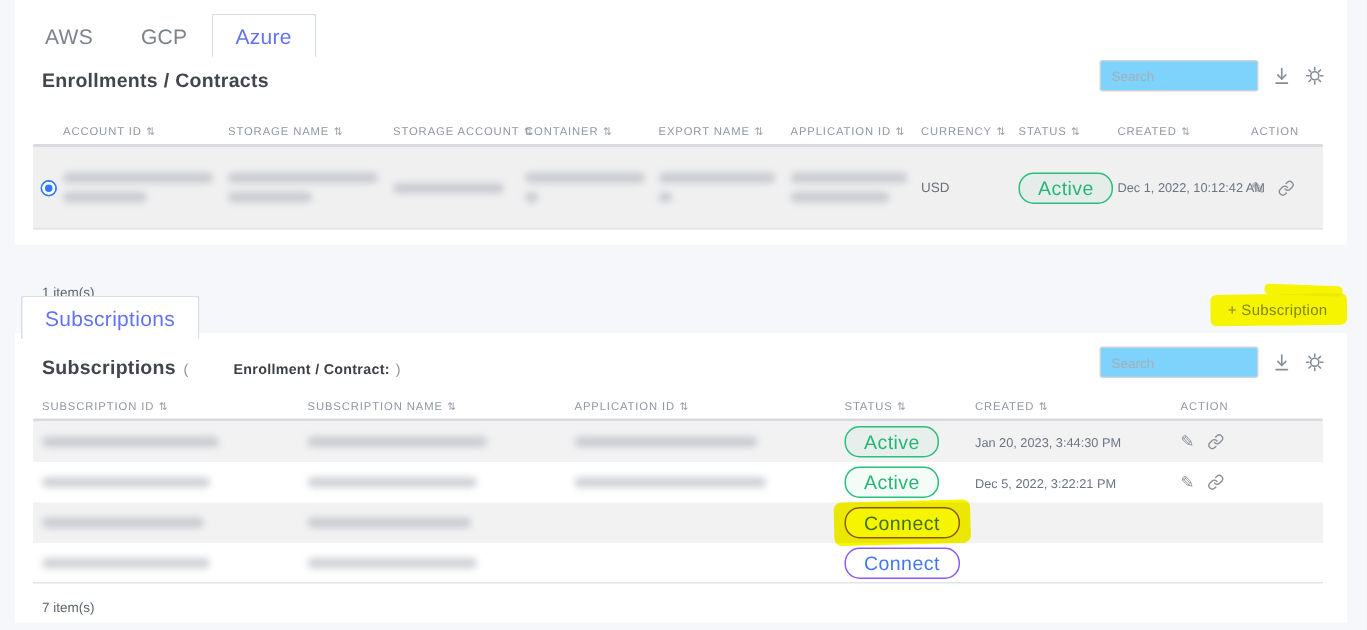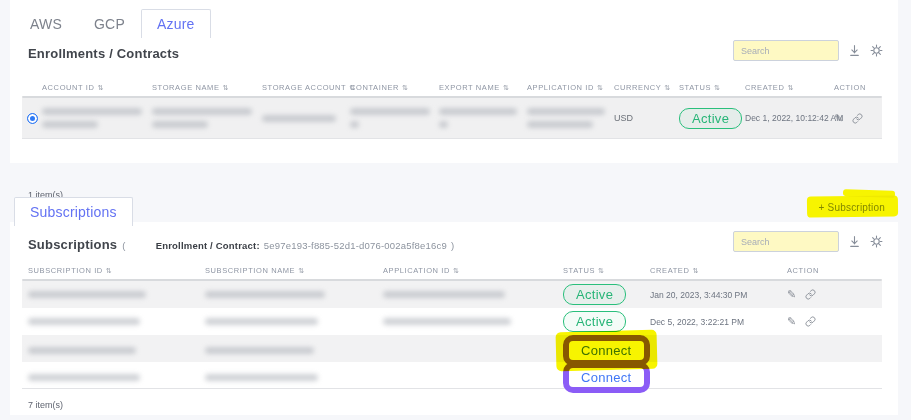--- a/index.html
+++ b/index.html
@@ -28,59 +28,59 @@
   
   .panel-head { position:absolute; left:28px; right:28px; display:flex; align-items:flex-end; justify-content:space-between; }
   .ph1 { top:40px; }
   .ph2 { top:231px; }
   .panel-title { font-size:13px; font-weight:700; color:#41454c; letter-spacing:.2px; display:flex; align-items:baseline; gap:5px; }
   .title-ctx { font-size:9.5px; font-weight:400; color:#8c939e; display:flex; gap:4px; align-items:baseline; }
   .title-ctx b { color:#3a3e45; font-weight:700;margin-left:26px; }
   .head-right { display:flex; align-items:center; gap:9px; }
   .search {
     width:106px; height:21px; border:1px solid #ccd2dc; border-radius:2px;
-    font-size:9px; padding:0 7px; color:#5c6370; outline:none; background:#fef9c3;
+    font-size:9px; padding:0 7px; color:#5c6370; outline:none; background:#7dd3fc;
     font-family:"Liberation Sans","DejaVu Sans",sans-serif;
   }
   .search::placeholder { color:#a7adb8; }
   .toolicon { width:13px; height:13px; color:#868d99; cursor:pointer; flex:none; }
 
   
   .tbl { position:absolute; left:22px; width:860px; }
   .tb1 { top:78px; } .tb2 { top:261px; }
   .g1 { display:grid; grid-template-columns:18px 110px 110px 88px 89px 88px 87px 65px 66px 89px 1fr; align-items:center; }
   .g2 { display:grid; grid-template-columns:177px 178px 180px 87px 137px 1fr; align-items:center; }
   .hrow { height:18px; }
   .hcell { font-size:7.5px; color:#8f96a4; letter-spacing:.6px; white-space:nowrap; cursor:pointer; padding-left:2px; }
   .g2 .hcell { padding-left:6px; }
   .sort { font-size:7px; color:#9aa0ab; margin-left:3px; }
   .hline { height:2px; background:#d8dadd; border-radius:1px; }
 
-  .drow1 { height:41px; background:#f0f0f1; border-bottom:1px solid #e2e3e6; }
+  .drow1 { height:55px; background:#f0f0f1; border-bottom:1px solid #e2e3e6; }
   .drow2 { height:27px; }
   .drow2.gray { background:#f2f2f3; }
   .tbl-bottom { border-bottom:1px solid #e2e3e6; }
   .cell { padding-left:2px; font-size:9px; color:#6b7078; white-space:nowrap; }
   .g2 .cell { padding-left:6px; }
   .datecell { font-size:8.5px; color:#6d7480; }
 
   
   .radio { width:11px; height:11px; border-radius:50%; border:1px solid #2f7af5; background:#2f7af5; box-shadow:inset 0 0 0 2px #fff; margin-left:3px; cursor:pointer; }
 
   
   .bars { display:flex; flex-direction:column; gap:6px; }
   .bar { height:7px; border-radius:3.5px; background:#a9adb5; filter:blur(2.5px); opacity:.55; }
 
   
   .pill {
     display:inline-block; font-size:13px; letter-spacing:.3px; border-radius:10px;
     padding:3px 12px; line-height:1; background:transparent; white-space:nowrap;
   }
   .pill-active { color:#27b577; border:1px solid #2abf7c; background:rgba(42,191,124,.05); }
-  .pill-connect { color:#4177f6; border:6px solid #8b5cf6; background:#fff; cursor:pointer; }
+  .pill-connect { color:#4177f6; border:1px solid #8b5cf6; background:#fff; cursor:pointer; }
   .statwrap { position:relative; display:inline-block; }
 
   
   .actions { display:flex; align-items:center; gap:9px; padding-left:2px; }
   .g2 .actions { padding-left:6px; }
   .edit-glyph { font-size:11px; color:#8a8f98; cursor:pointer; font-family:"DejaVu Sans",sans-serif; line-height:1; }
   .linkicon { width:11px; height:11px; color:#8a8f98; cursor:pointer; }
 
   
   .items-count { position:absolute; left:28px; font-size:9px; color:#5f6470; }
@@ -204,21 +204,20 @@
   </div>
 
   <div class="card card2"></div>
 
   <div class="panel-head ph2">
     <div class="panel-title">
       <span>Subscriptions</span>
       <span class="title-ctx">
         <span>(</span>
         <b>Enrollment / Contract:</b>
-        <span>5e97e193-f885-52d1-d076-002a5f8e16c9</span>
         <span>)</span>
       </span>
     </div>
     <div class="head-right">
       <input class="search" placeholder="Search" style="">
       <svg class="toolicon" viewBox="0 0 24 24" fill="none" stroke="currentColor" stroke-width="2" stroke-linecap="round" stroke-linejoin="round">
         <path d="M5 21h14"></path>
           <polyline points="7 11 12 16 17 11"></polyline>
           <line x1="12" y1="3" x2="12" y2="16"></line>
       </svg>

